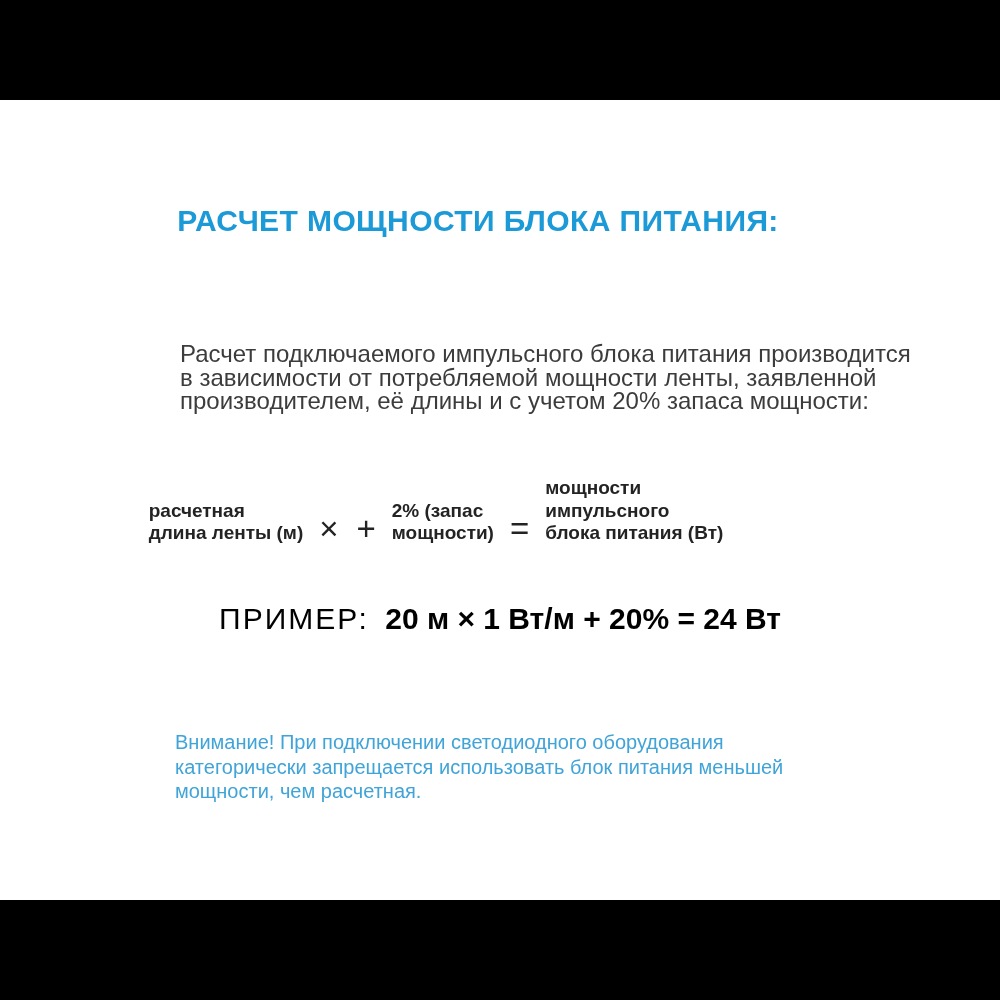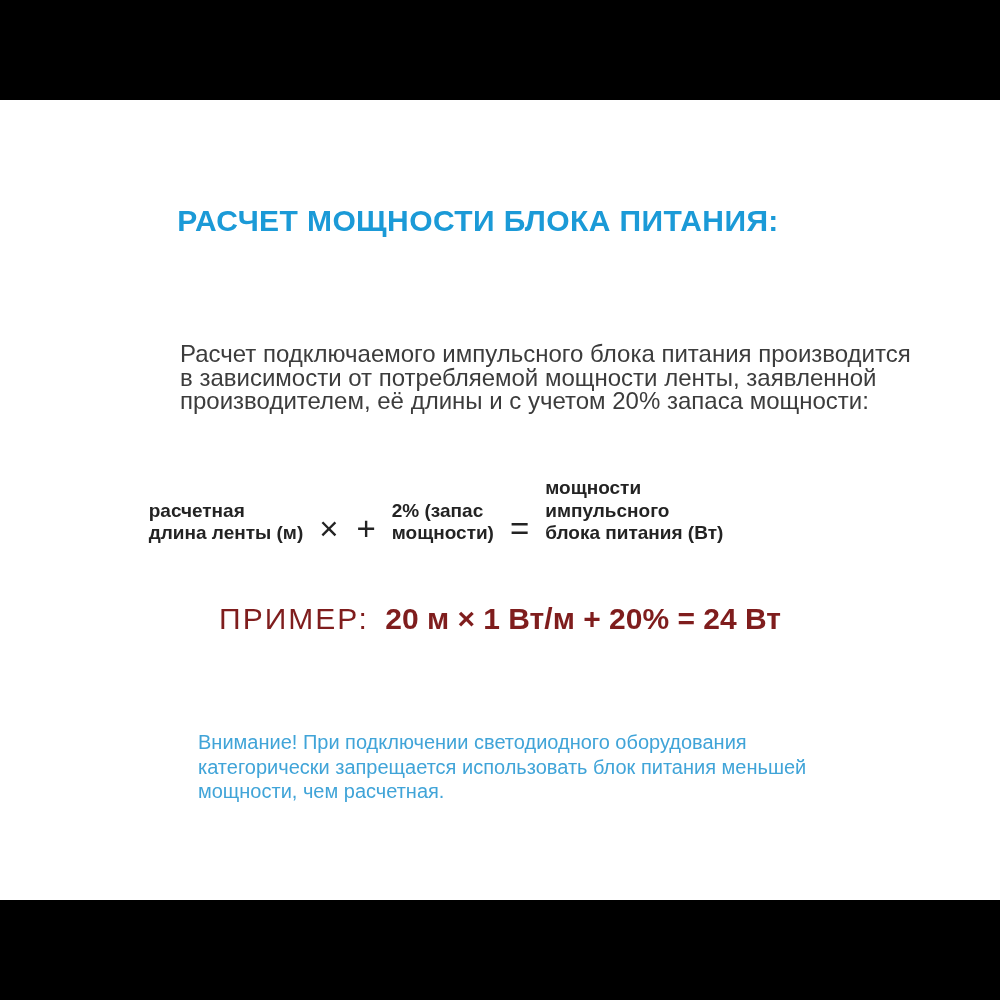--- a/index.html
+++ b/index.html
@@ -72,36 +72,36 @@
     line-height: 1;
     padding: 0 2px;
   }
 
   .example {
     position: absolute;
     top: 602px;
     left: 0;
     width: 1000px;
     text-align: center;
-    color: #7f1d1d;
+    color: #000000;
     font-size: 30px;
   }
   .example-label {
     font-weight: 400;
     letter-spacing: 2px;
     margin-right: 8px;
   }
   .example-expression {
     font-weight: 700;
   }
 
   .warning {
     position: absolute;
     top: 730px;
-    left: 198px;
+    left: 175px;
     margin: 0;
     font-size: 20px;
     line-height: 24.5px;
     color: #40a4d8;
     white-space: pre-line;
   }
 </style>
 </head>
 <body>
 

